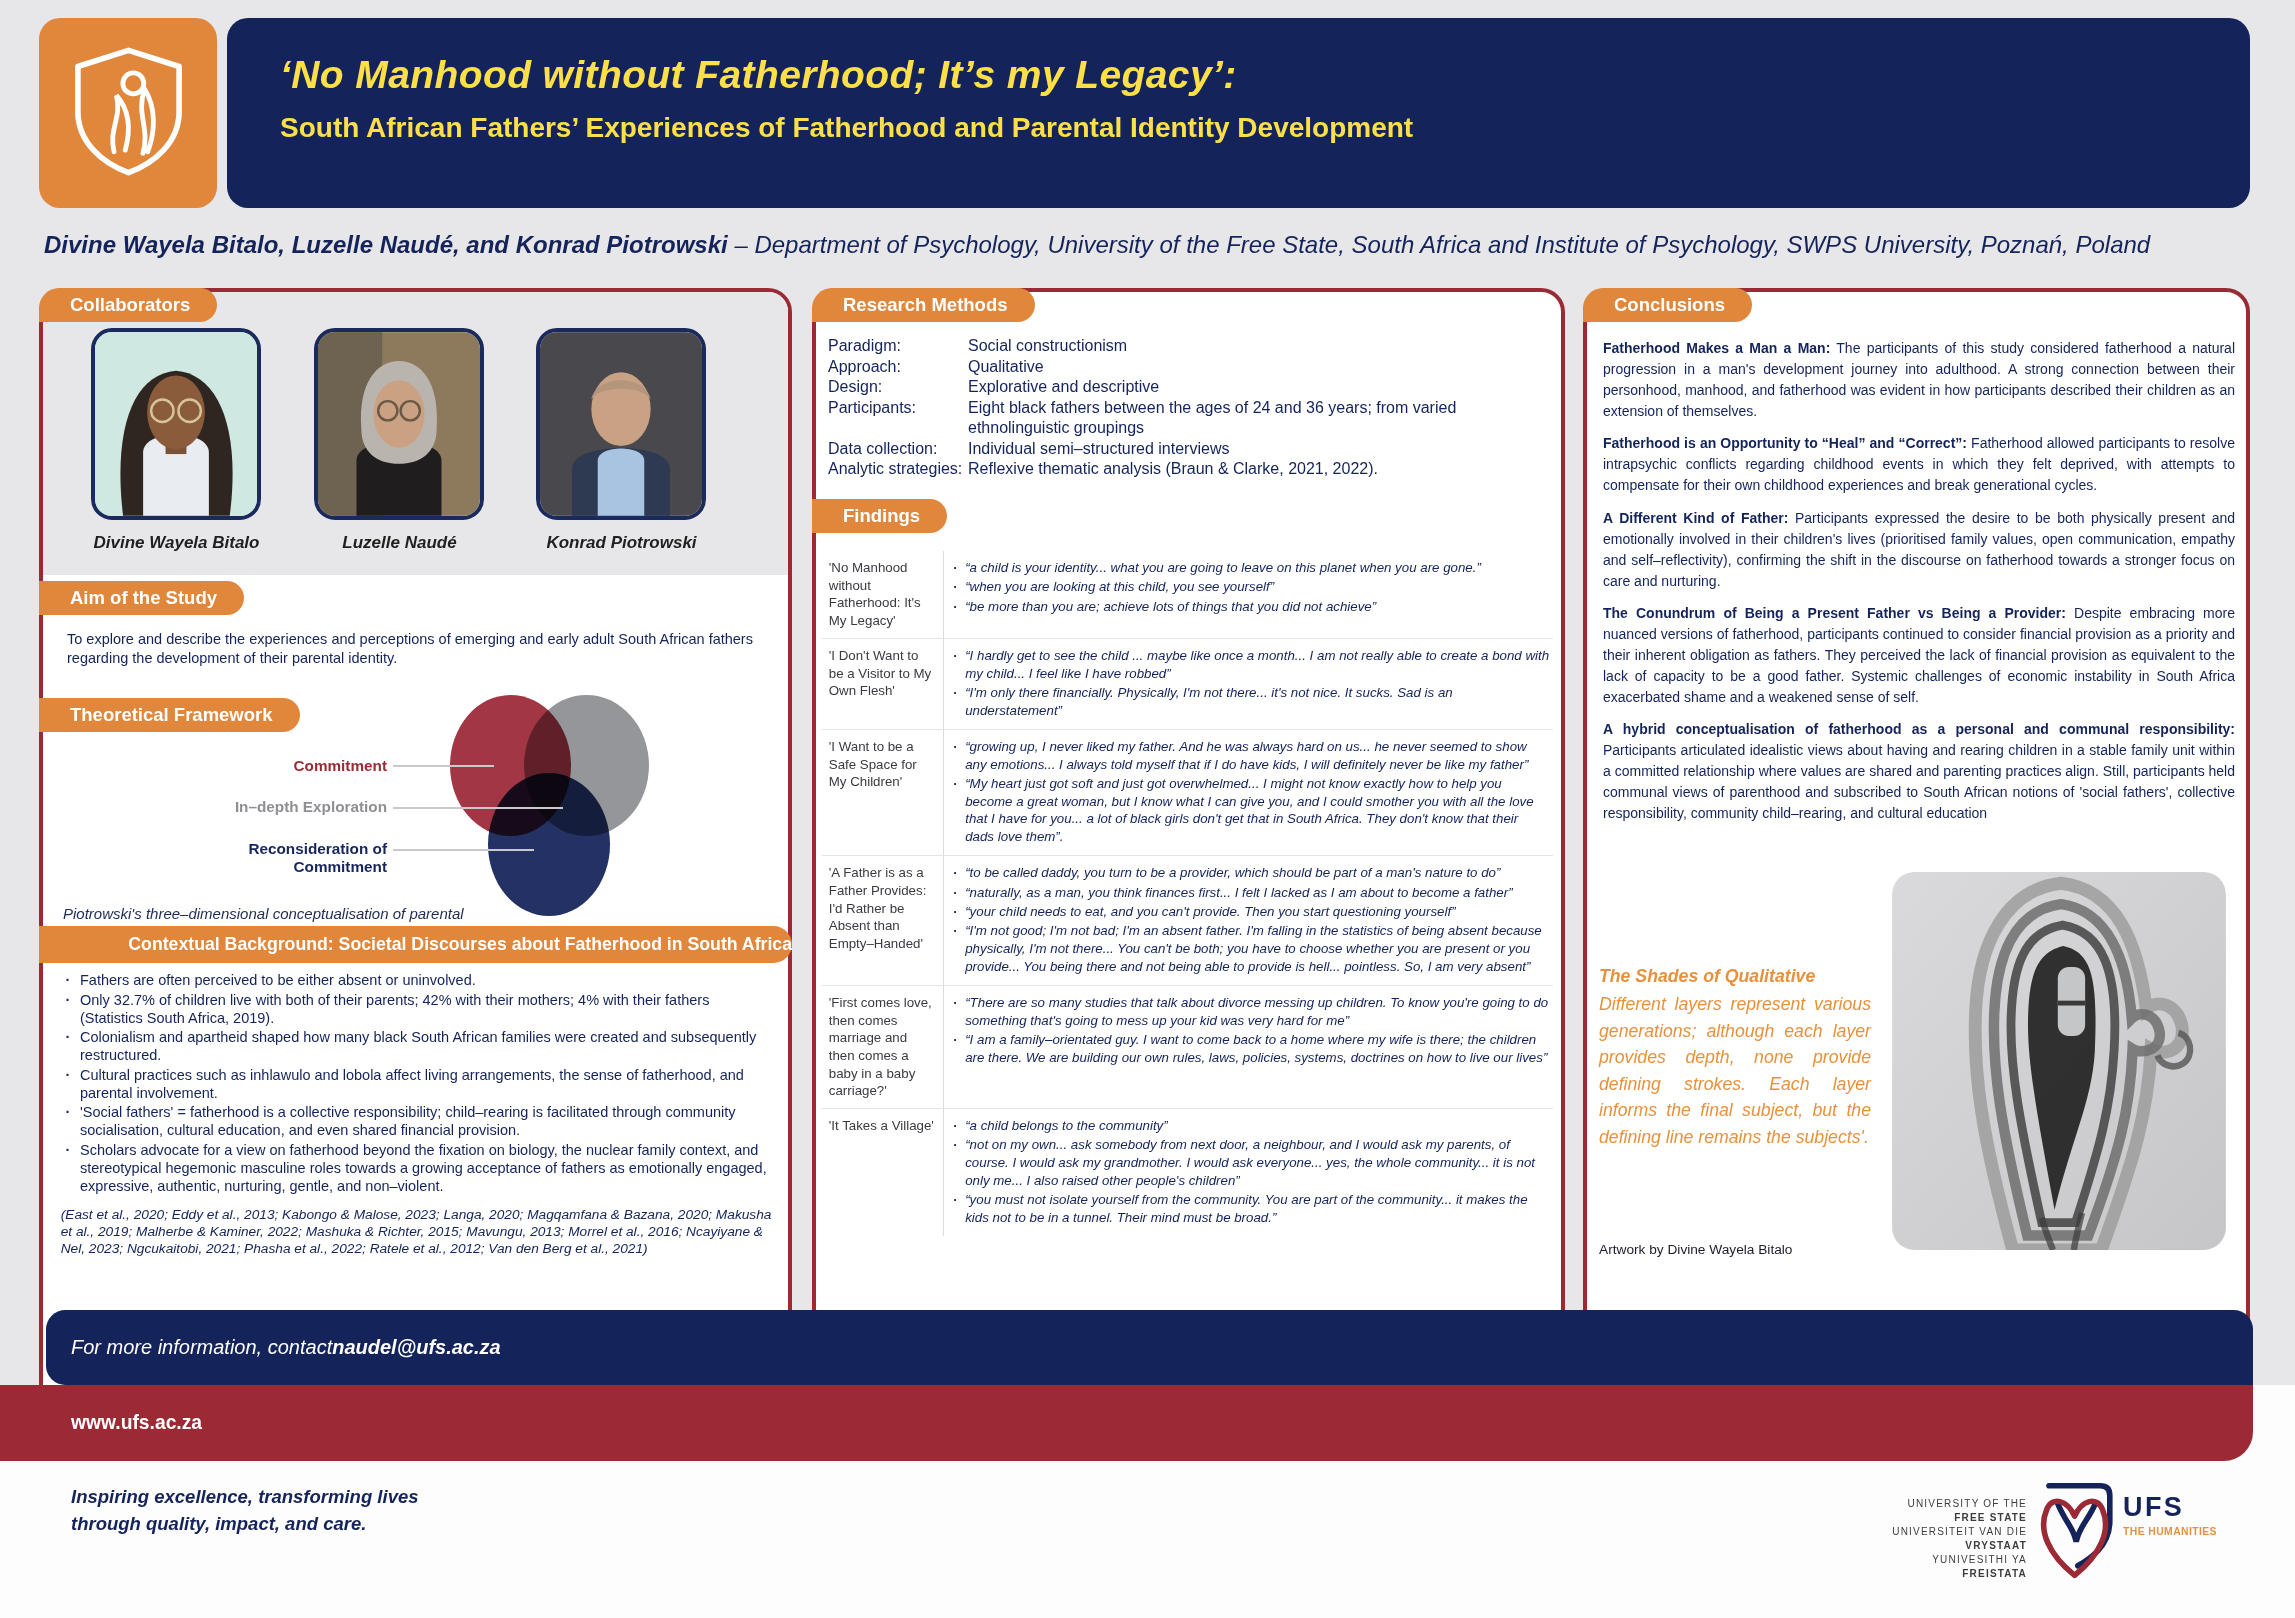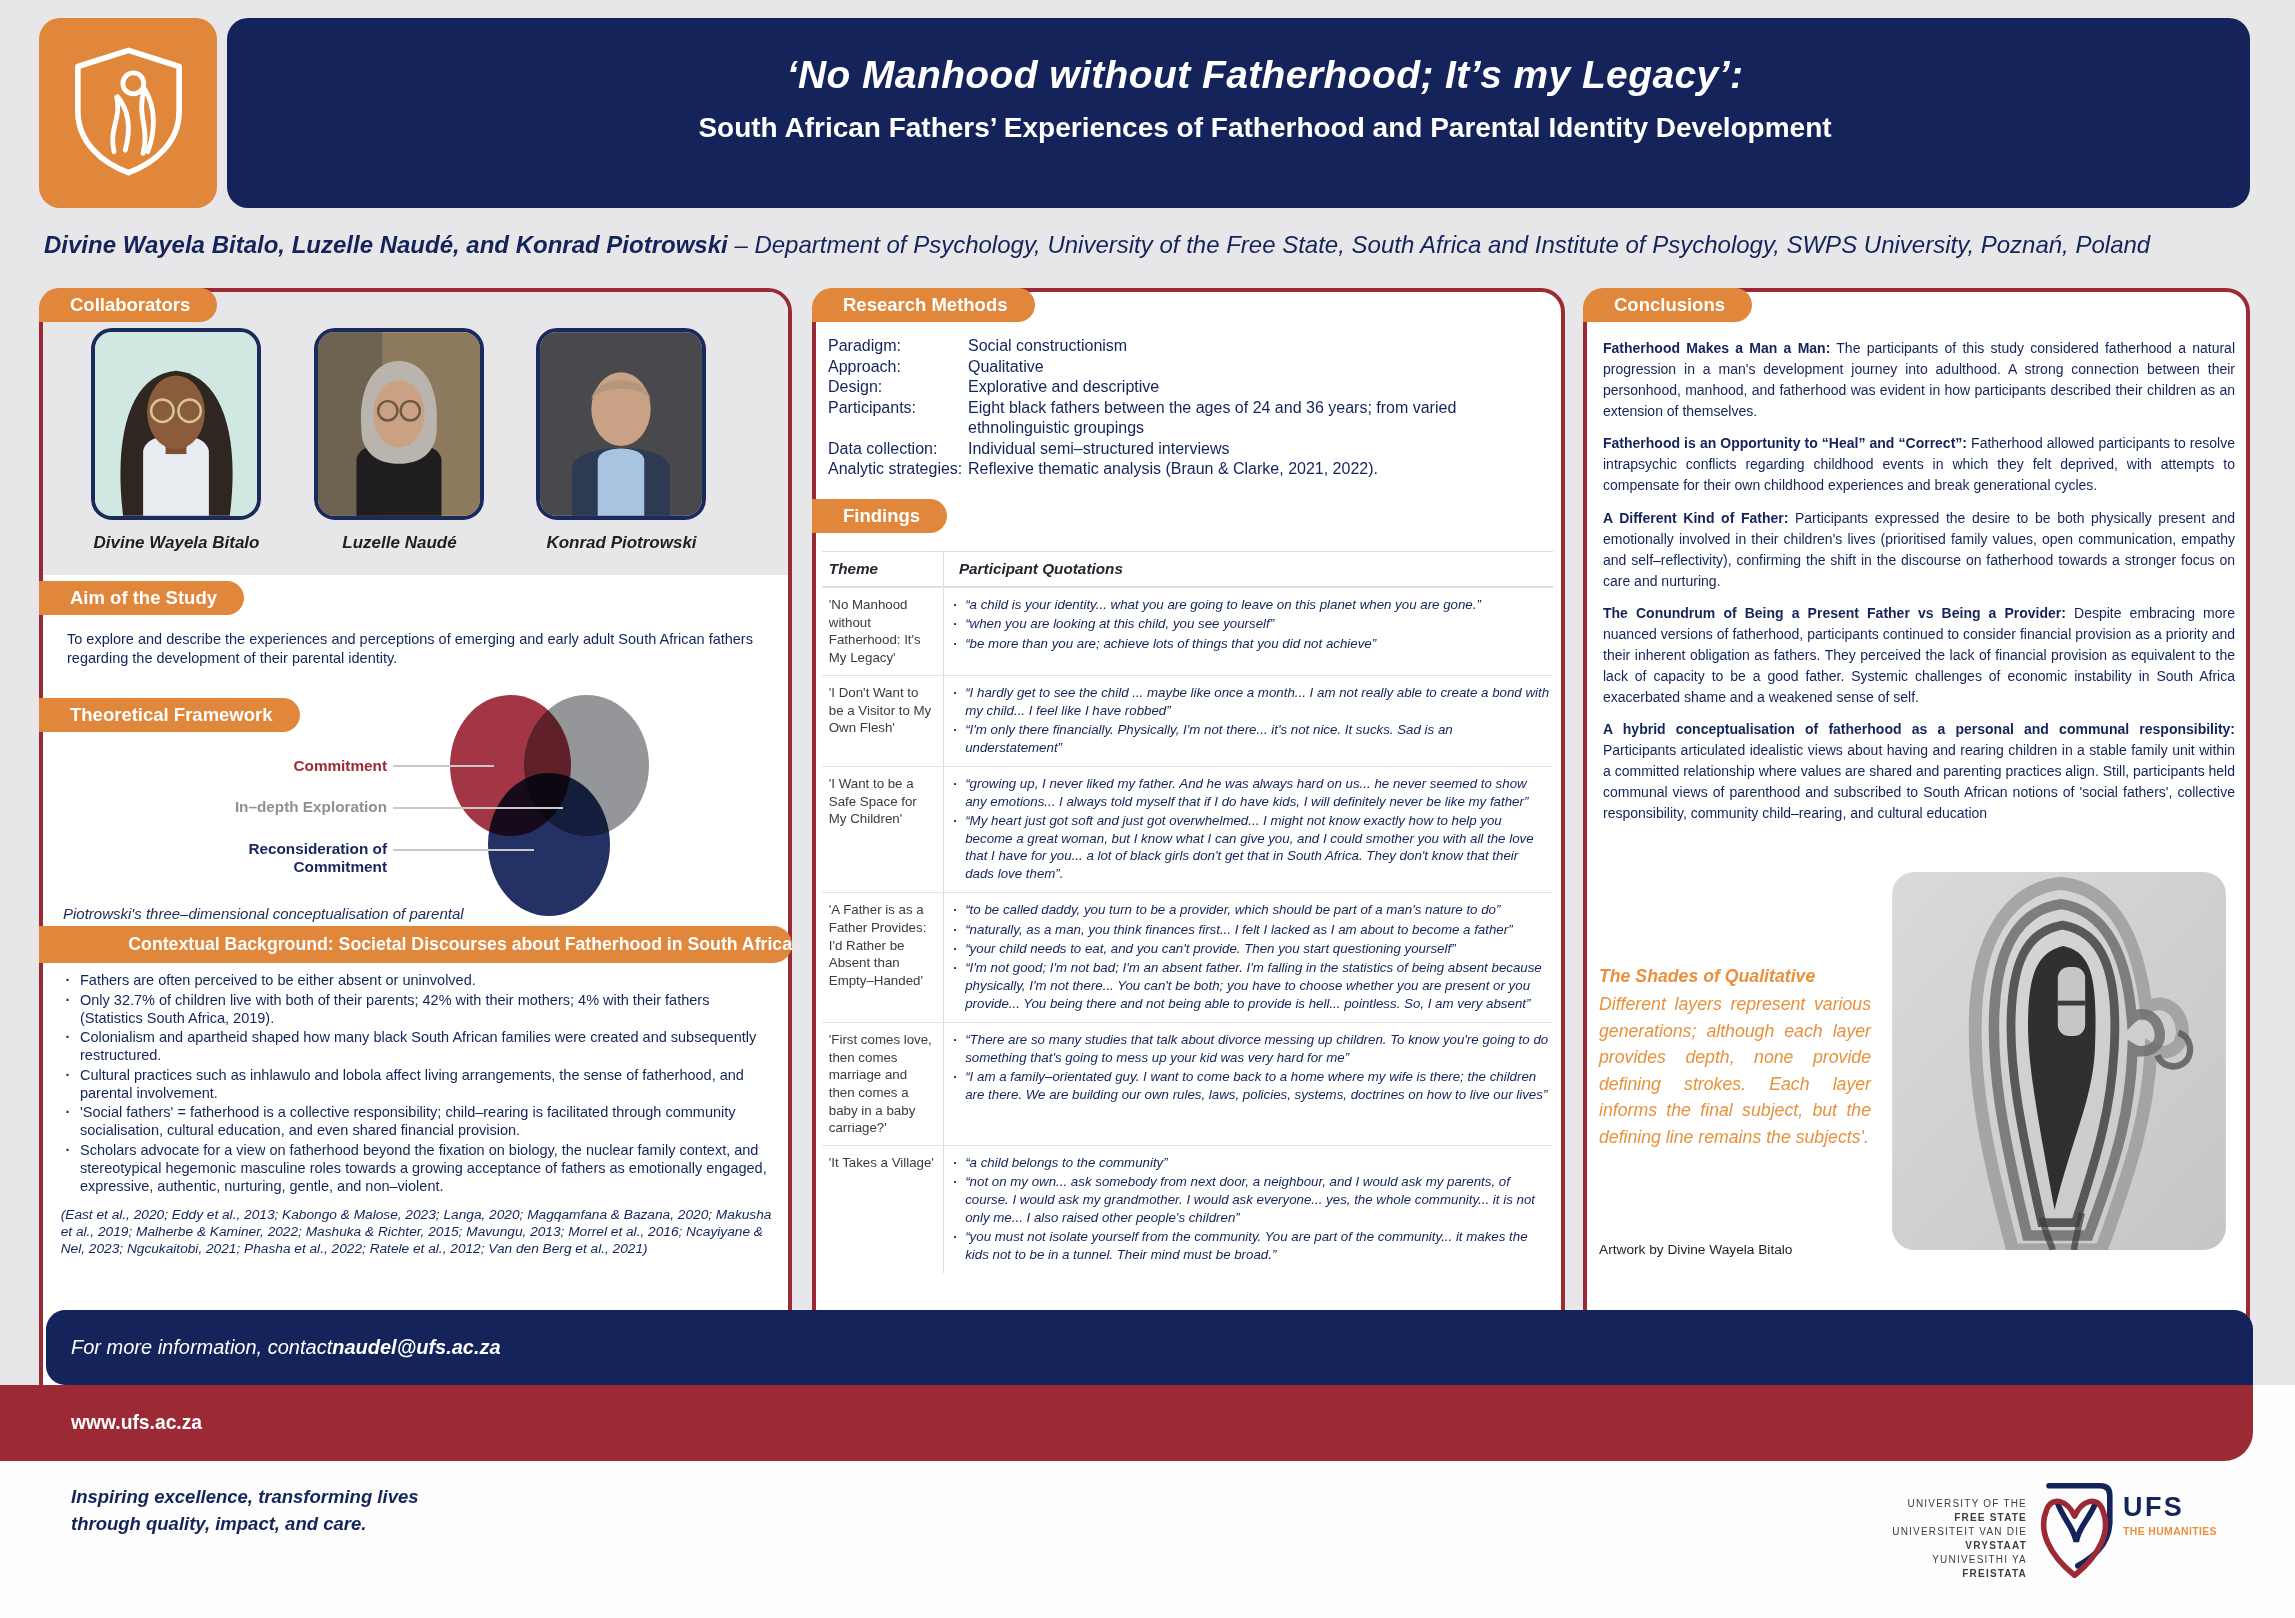--- a/index.html
+++ b/index.html
@@ -3,21 +3,21 @@
 <meta charset="utf-8">
 <style>
   html,body{margin:0;padding:0;background:#cfcfd2;}
   .poster{position:relative;width:2295px;height:1619px;background:#e7e7e9;overflow:hidden;
           font-family:"Liberation Sans",sans-serif;color:#14235a;}
 
   
   .logo-box{position:absolute;left:39px;top:17.7px;width:178px;height:190px;background:#e0873c;border-radius:21px;
             display:flex;align-items:center;justify-content:center;}
   .header-banner{position:absolute;left:227px;top:17.7px;width:2023px;height:190px;background:#14235a;border-radius:21px;
-                 padding-left:53px;box-sizing:border-box;color:#ffffff;text-align:center;}
+                 padding-left:53px;box-sizing:border-box;color:#fde047;}
   .title1{margin-top:35px;font-size:39px;font-weight:bold;font-style:italic;letter-spacing:0.4px;}
   .title2{margin-top:15px;font-size:28px;font-weight:bold;}
   .authors{position:absolute;left:44px;top:231px;width:2210px;font-size:24px;font-style:italic;color:#14235a;}
   .authors b{font-weight:bold;}
 
   
   .box{position:absolute;top:288px;height:1280px;background:#fff;border:4px solid #9c2a35;border-radius:24px;box-sizing:border-box;}
   .box-left{left:39px;width:753px;}
   .box-mid{left:812px;width:753px;}
   .box-right{left:1583px;width:667px;}
@@ -217,24 +217,20 @@
         </div>
       <div class="m-row">
           <div class="m-label">Analytic strategies:</div>
           <div class="m-value">Reflexive thematic analysis (Braun &amp; Clarke, 2021, 2022).</div>
         </div>
     </div>
 
     <div class="pill" style="top:207px;">Findings</div>
 
     <div class="ftable">
-      <div class="f-head">
-        <div class="c1">Theme</div>
-        <div class="c2">Participant Quotations</div>
-      </div>
 
       <div class="f-row">
         <div class="f-theme">'No Manhood without Fatherhood: It's My Legacy'</div>
         <div class="f-quotes">
             <ul>
           <li>“a child is your identity... what you are going to leave on this planet when you are gone.”</li>
           <li>“when you are looking at this child, you see yourself”</li>
           <li>“be more than you are; achieve lots of things that you did not achieve”</li>
         </ul>
           </div>

